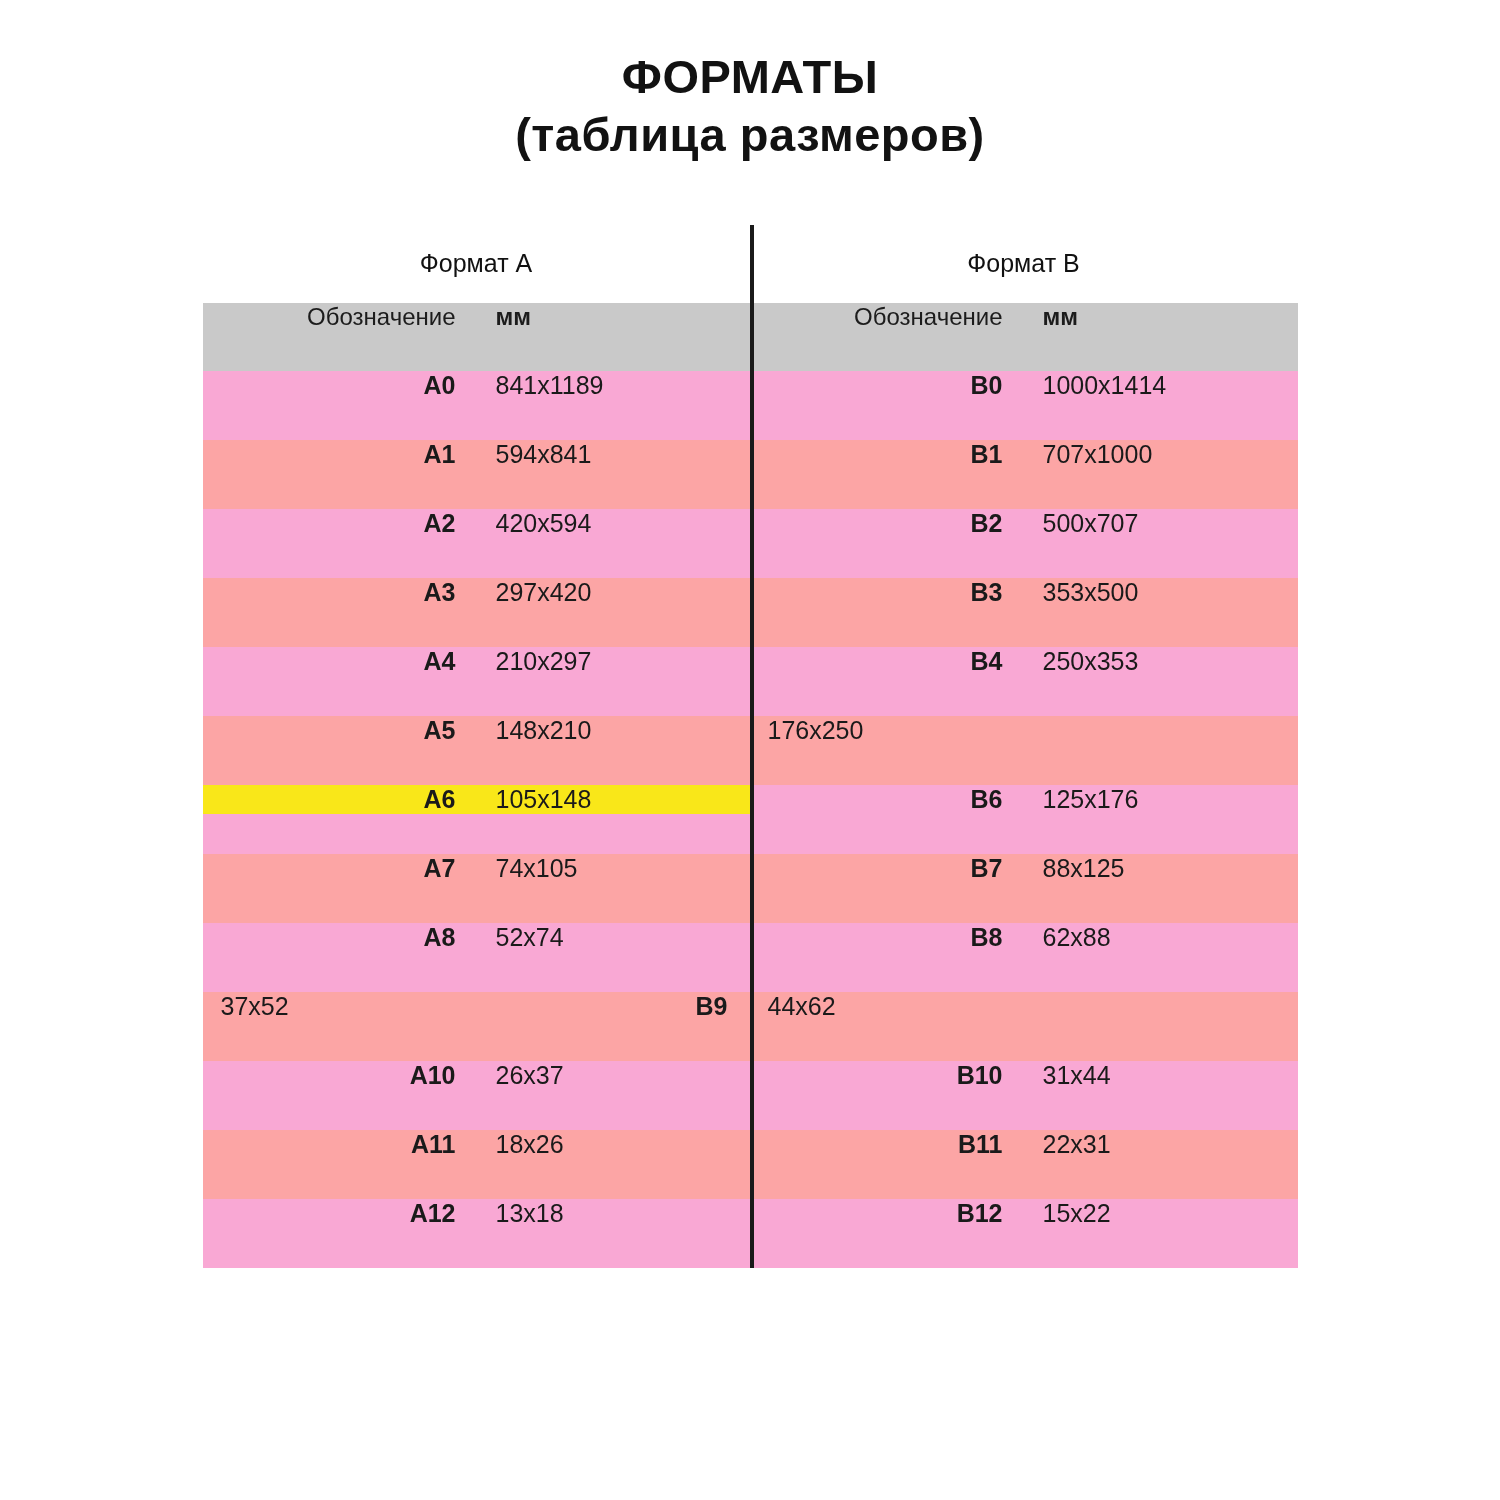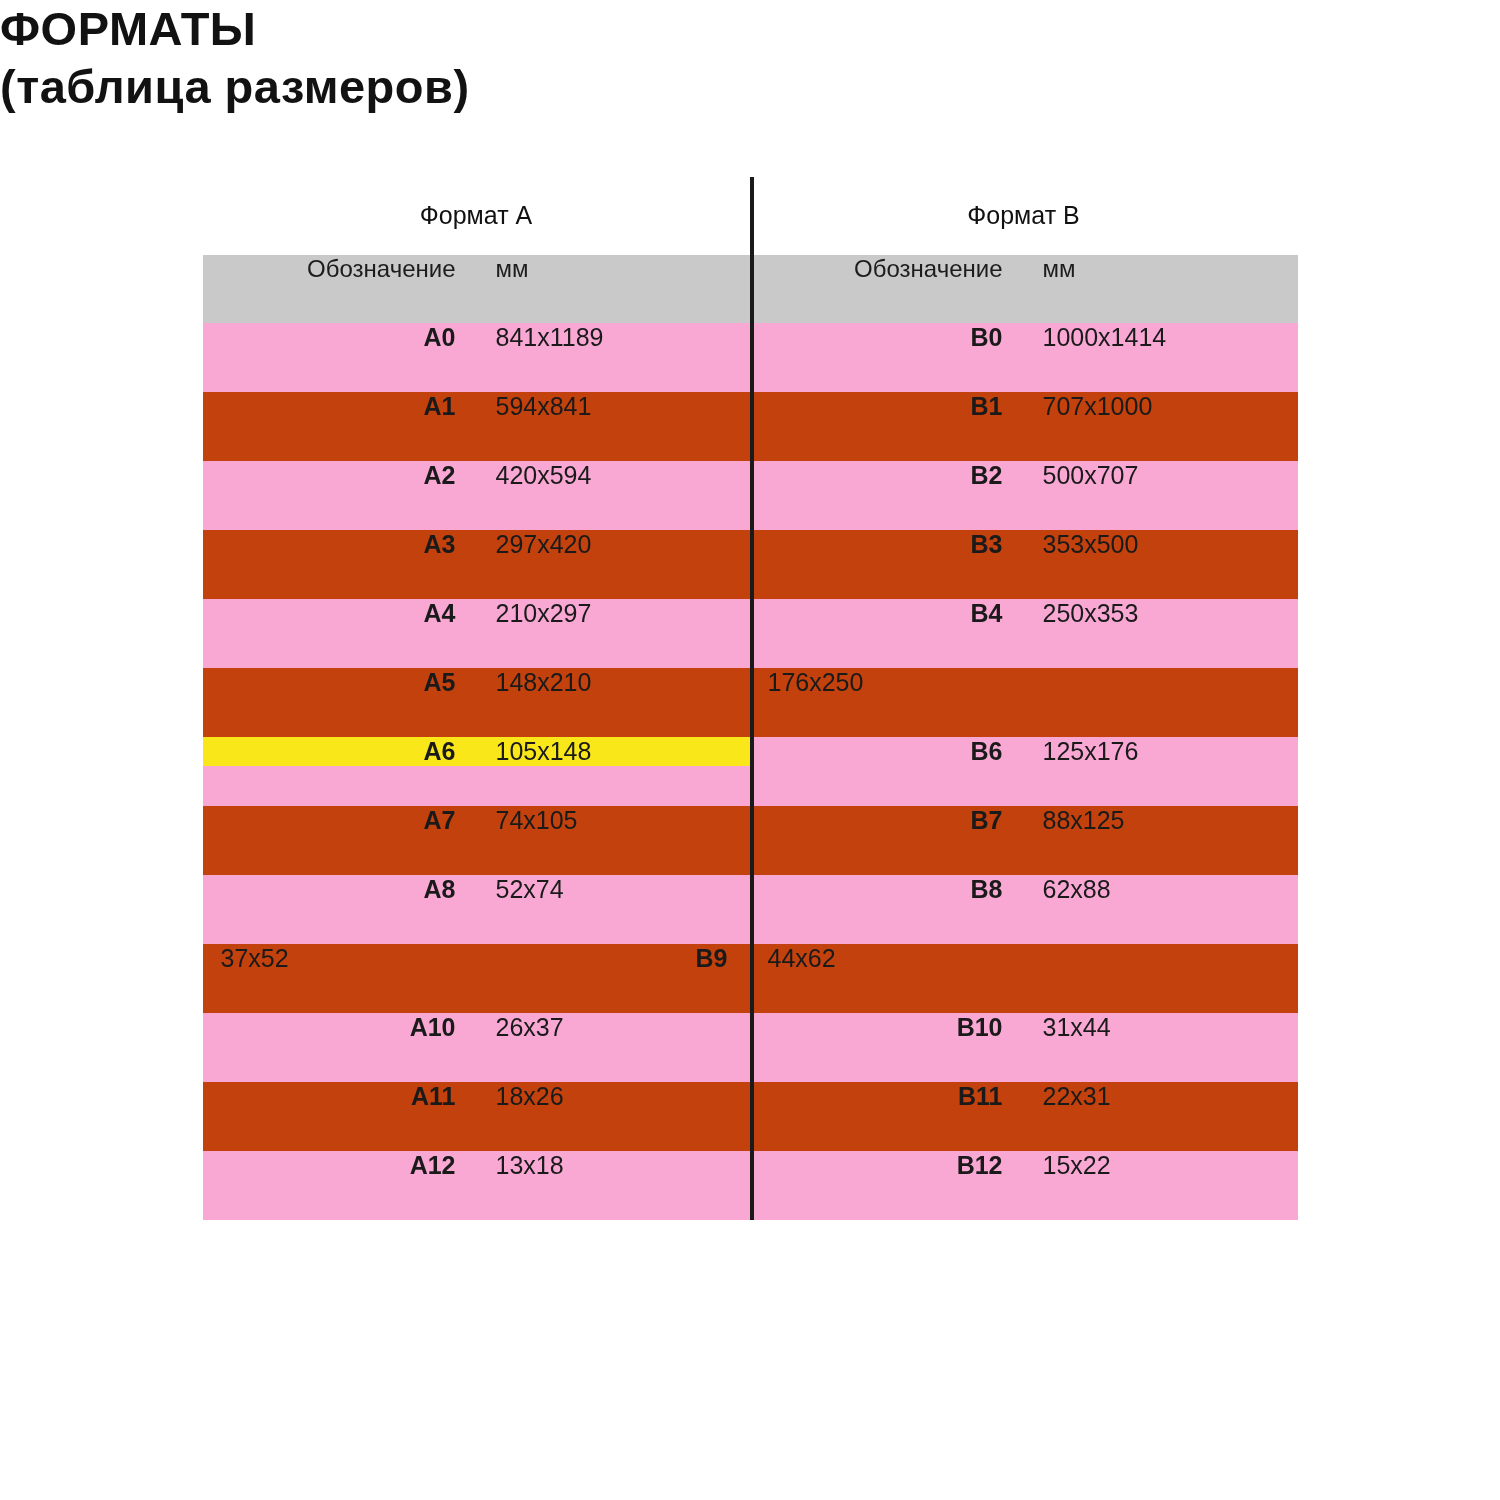--- a/index.html
+++ b/index.html
@@ -17,21 +17,22 @@
   }
 
   .page {
     width: 1500px;
     height: 1500px;
     box-sizing: border-box;
     padding: 0;
   }
 
   .title-block {
-    text-align: left;
+    text-align: center;
+    padding-top: 48px;
   }
   .title-line {
     font-size: 47px;
     font-weight: bold;
     letter-spacing: 0.5px;
     line-height: 1.24;
     color: #121212;
   }
 
   .table-wrap {
@@ -76,35 +77,35 @@
     font-size: 25px;
   }
 
   
   .c-a-label { width: 275px; justify-content: flex-end; padding-right: 22px; font-weight: bold; }
   .c-a-val   { width: 272px; justify-content: flex-start; padding-left: 18px; }
   .c-b-label { width: 275px; justify-content: flex-end; padding-right: 22px; font-weight: bold; }
   .c-b-val   { width: 273px; justify-content: flex-start; padding-left: 18px; }
 
   .header-row .cell {
-    font-weight: normal;
+    font-weight: bold;
     font-size: 24px;
     color: #1c1c1c;
   }
   .header-row {
     height: 68px;
     background: #c9c9c9;
   }
   .header-row .c-a-label,
   .header-row .c-b-label {
     justify-content: flex-end;
     font-weight: normal;
   }
 
-  .row.zebra { background: #c2410c; }
+  .row.zebra { background: #fca5a5; }
   .row.plain { background: #f9a8d4; }
 
   
   .hl { background: #f9e719; }
 
   
   .divider {
     position: absolute;
     top: 0;
     left: 547px;

